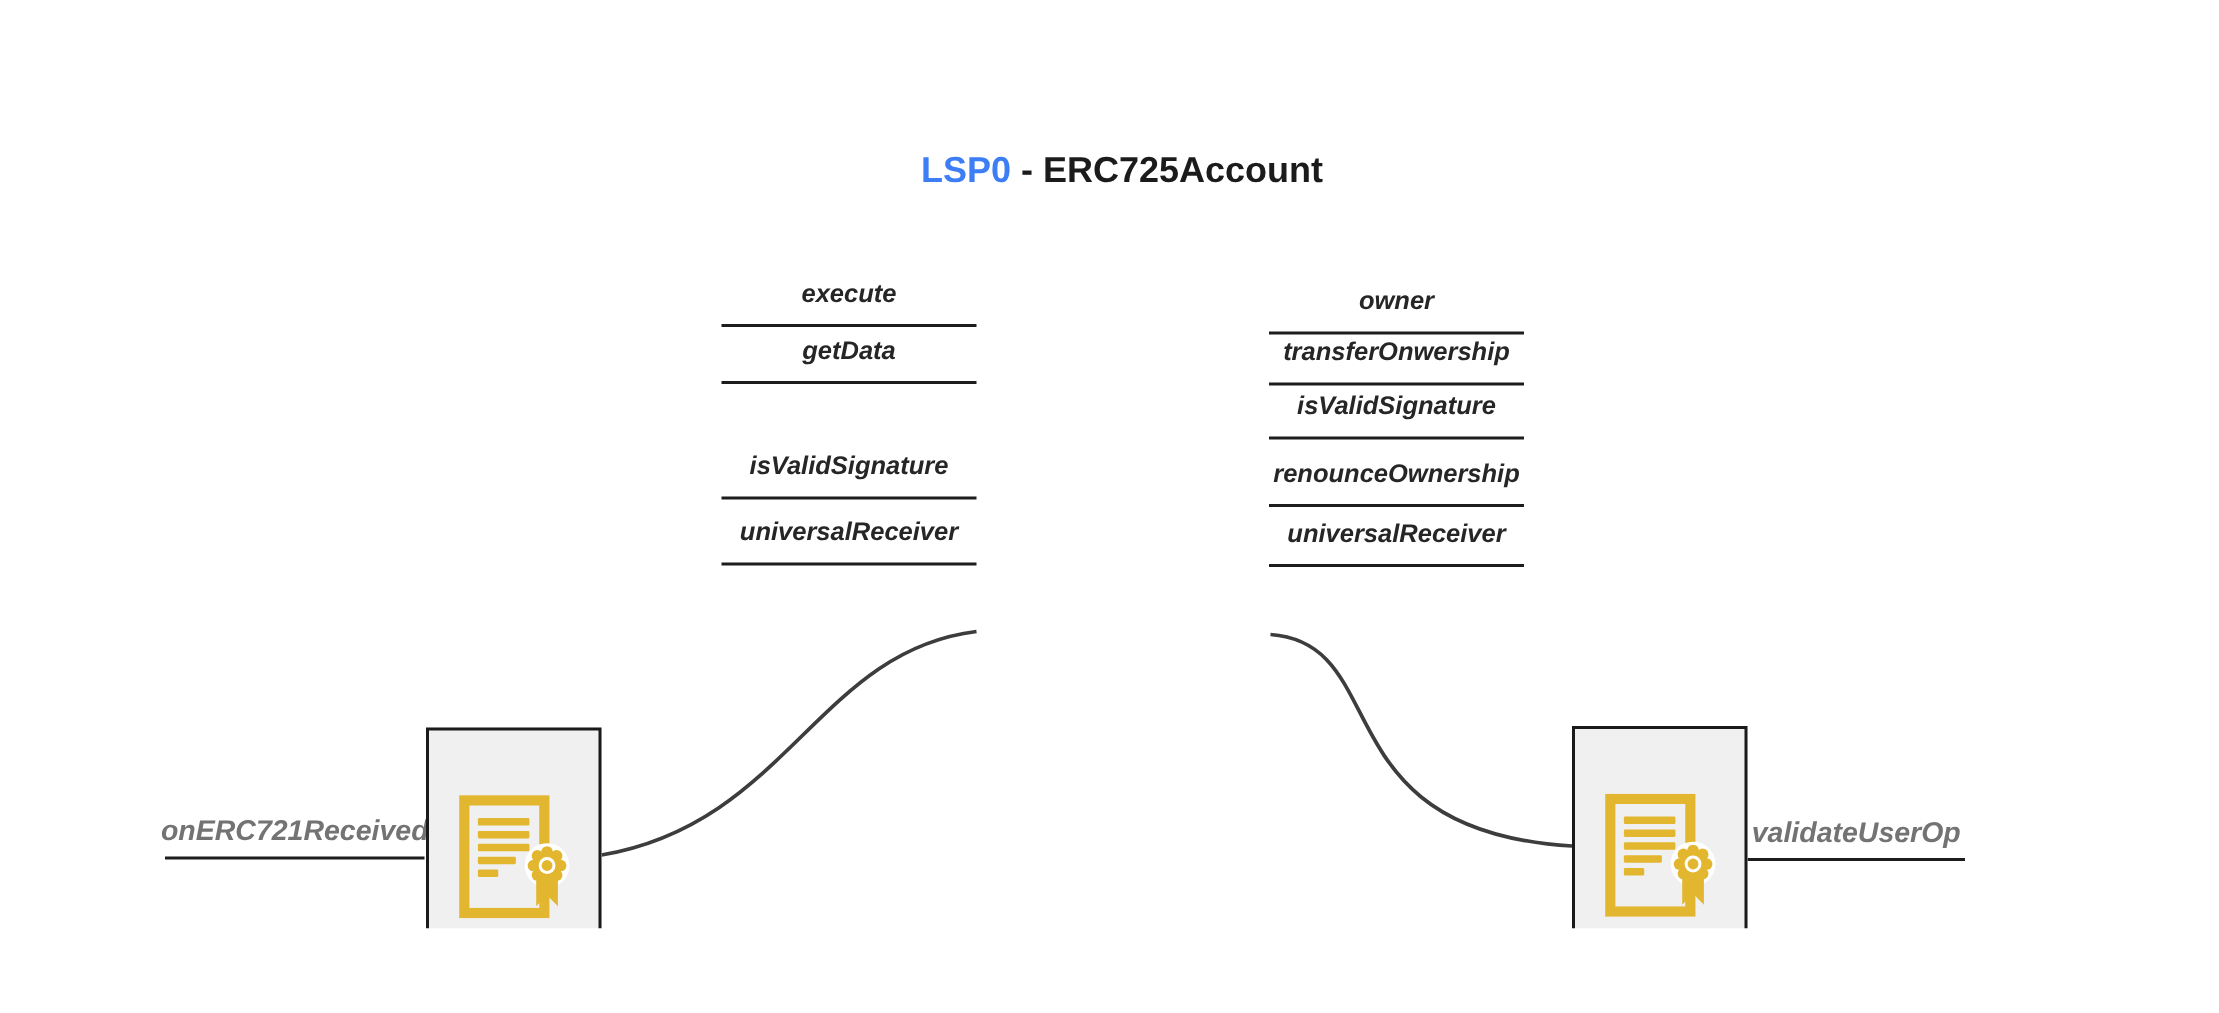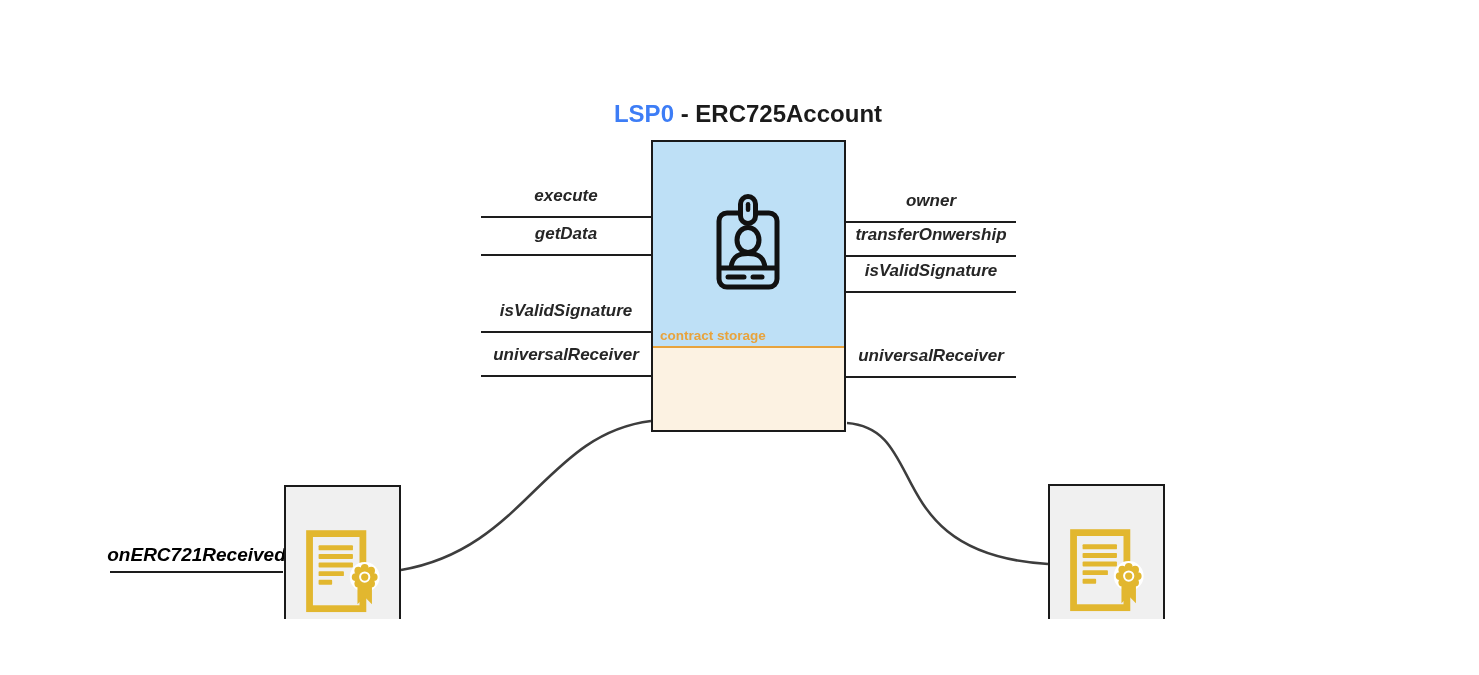--- a/index.html
+++ b/index.html
@@ -80,21 +80,21 @@
     height: 34px;
     box-sizing: border-box;
     border-bottom: 2px solid #1d1d1d;
     display: flex;
     align-items: flex-end;
     justify-content: center;
     padding-bottom: 5px;
     font-style: italic;
     font-weight: bold;
     font-size: 19px;
-    color: #000000;
+    color: #737373;
     white-space: nowrap;
   }
 
   .entry-box {
     position: absolute;
     width: 117px; height: 175px;
     box-sizing: border-box;
     background: #F0F0F0;
     border: 2px solid #1a1a1a;
     display: flex;
@@ -107,35 +107,20 @@
 
 <div class="canvas">
 
   <div class="title"><span class="hl">LSP0</span><span> - ERC725Account</span></div>
 
   <svg class="connectors" width="1479" height="675" viewBox="0 0 1479 675">
     <path class="conn" d="M 651 377 C 545 390 525 505 401 526"></path>
     <path class="conn" d="M 847 379 C 930 385 880 510 1048 520"></path>
   </svg>
 
-  <div class="contract-box">
-    <div class="blue-section">
-      <svg class="badge-icon" width="64" height="96" viewBox="0 0 64 96">
-        <rect x="3" y="19" width="58" height="74" rx="8" fill="none" stroke="#111111" stroke-width="5"></rect>
-        <rect x="24.5" y="2.5" width="15" height="27" rx="7.5" fill="#BEE0F6" stroke="#111111" stroke-width="5"></rect>
-        <rect x="29.8" y="8" width="4.5" height="10" rx="2.2" fill="#111111"></rect>
-        <ellipse cx="32" cy="46" rx="11" ry="12.5" fill="none" stroke="#111111" stroke-width="5"></ellipse>
-        <path d="M15 74 C16 62 23 59.5 32 59.5 C41 59.5 48 62 49 74" fill="none" stroke="#111111" stroke-width="5"></path>
-        <line x1="5" y1="74" x2="59" y2="74" stroke="#111111" stroke-width="5"></line>
-        <line x1="12" y1="83" x2="28" y2="83" stroke="#111111" stroke-width="5" stroke-linecap="round"></line>
-        <line x1="37" y1="83" x2="46" y2="83" stroke="#111111" stroke-width="5" stroke-linecap="round"></line>
-      </svg>
-      <div class="storage-label">contract storage</div>
-    </div>
-  </div>
 
   <div class="method m-left" style="top:142px">
       <span>execute</span>
     </div>
   <div class="method m-left" style="top:180px">
       <span>getData</span>
     </div>
   <div class="method m-left" style="top:301px">
       <span>universalReceiver</span>
     </div>
@@ -145,26 +130,32 @@
 
   <div class="method m-right" style="top:181px">
       <span>transferOnwership</span>
     </div>
   <div class="method m-right" style="top:147px">
       <span>owner</span>
     </div>
   <div class="method m-right" style="top:217px">
       <span>isValidSignature</span>
     </div>
+  <div class="method m-right" style="top:262px">
+      <span>renounceOwnership</span>
+    </div>
   <div class="method m-right" style="top:302px">
       <span>universalReceiver</span>
     </div>
 
   <div class="ext-label" style="left:110px; top:495px; width:173px;">
       <span>onERC721Received</span>
+    </div>
+  <div class="ext-label" style="left:1165px; top:496px; width:145px;">
+      <span>validateUserOp</span>
     </div>
 
   <div class="entry-box" style="left:284px; top:441px;">
     <svg width="76" height="85" viewBox="0 0 84 94">
       <rect x="5" y="4" width="59" height="83" fill="none" stroke="#E2B72F" stroke-width="7.5"></rect>
       <rect x="15" y="17" width="38" height="5.5" rx="1" fill="#E2B72F"></rect>
       <rect x="15" y="26.5" width="38" height="5.5" rx="1" fill="#E2B72F"></rect>
       <rect x="15" y="36" width="38" height="5.5" rx="1" fill="#E2B72F"></rect>
       <rect x="15" y="45.5" width="28" height="5.5" rx="1" fill="#E2B72F"></rect>
       <rect x="15" y="55" width="15" height="5.5" rx="1" fill="#E2B72F"></rect>

